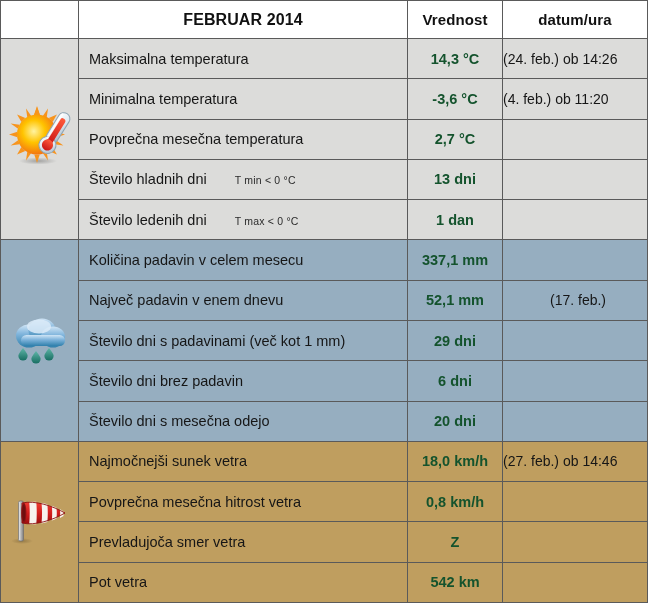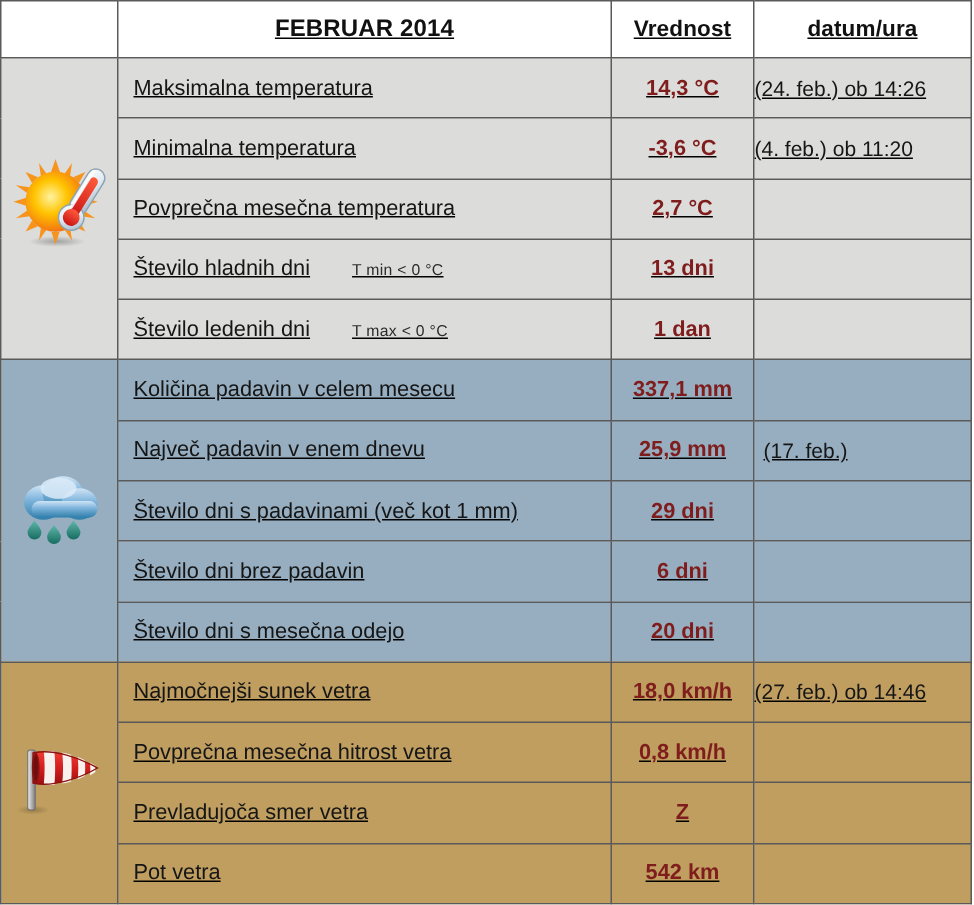--- a/index.html
+++ b/index.html
@@ -13,21 +13,20 @@
     font-family: "Liberation Sans", sans-serif;
     overflow: hidden;
   }
 
   .weather-table {
     width: 527px;
     height: 603px;
     border-collapse: collapse;
     table-layout: fixed;
     background: #ffffff;
-    text-decoration: underline;
   }
 
   .weather-table td, .weather-table th {
     border: 1px solid #5a5a5a;
     padding: 0;
     vertical-align: middle;
   }
 
   
   col.col-icon  { width: 78px; }
@@ -76,30 +75,30 @@
   td.label {
     padding: 0 0 0 10px;
     font-size: 14.5px;
     color: #161616;
     white-space: nowrap;
   }
   td.value {
     text-align: center;
     font-weight: bold;
     font-size: 14.5px;
-    color: #7f1d1d;
+    color: #14532d;
     white-space: nowrap;
   }
   td.date {
     text-align: left;
     font-size: 14px;
     color: #161616;
     white-space: nowrap;
   }
-  td.date.left-al { text-align: left; padding-left: 6px; }
+  td.date.left-al { text-align: center; padding-left: 6px; }
 
   .sub {
     font-size: 10.5px;
     color: #2b2b2b;
     margin-left: 28px;
     font-weight: normal;
     letter-spacing: 0.2px;
   }
 
   tr.datarow { height: 40px; }
@@ -234,21 +233,21 @@
         <path d="M31 47 c3.2 4.2 4.6 6.2 4.6 8 a4.6 4.6 0 0 1 -9.2 0 c0 -1.8 1.4 -3.8 4.6 -8 z"></path>
         <path d="M44 44 c3.2 4.2 4.6 6.2 4.6 8 a4.6 4.6 0 0 1 -9.2 0 c0 -1.8 1.4 -3.8 4.6 -8 z"></path>
       </g>
     </svg></span></td>
         <td class="data label"><span>Količina padavin v celem mesecu</span></td>
         <td class="data value">337,1 mm</td>
         <td class="data date"></td>
       </tr>
       <tr class="datarow r-rain">
         <td class="data label"><span>Največ padavin v enem dnevu</span></td>
-        <td class="data value">25,9 mm</td>
+        <td class="data value">52,1 mm</td>
         <td class="data date left-al">(17. feb.)</td>
       </tr>
       <tr class="datarow r-rain">
         <td class="data label"><span>Število dni s padavinami (več kot 1 mm)</span></td>
         <td class="data value">29 dni</td>
         <td class="data date"></td>
       </tr>
       <tr class="datarow r-rain">
         <td class="data label"><span>Število dni brez padavin</span></td>
         <td class="data value">6 dni</td>

